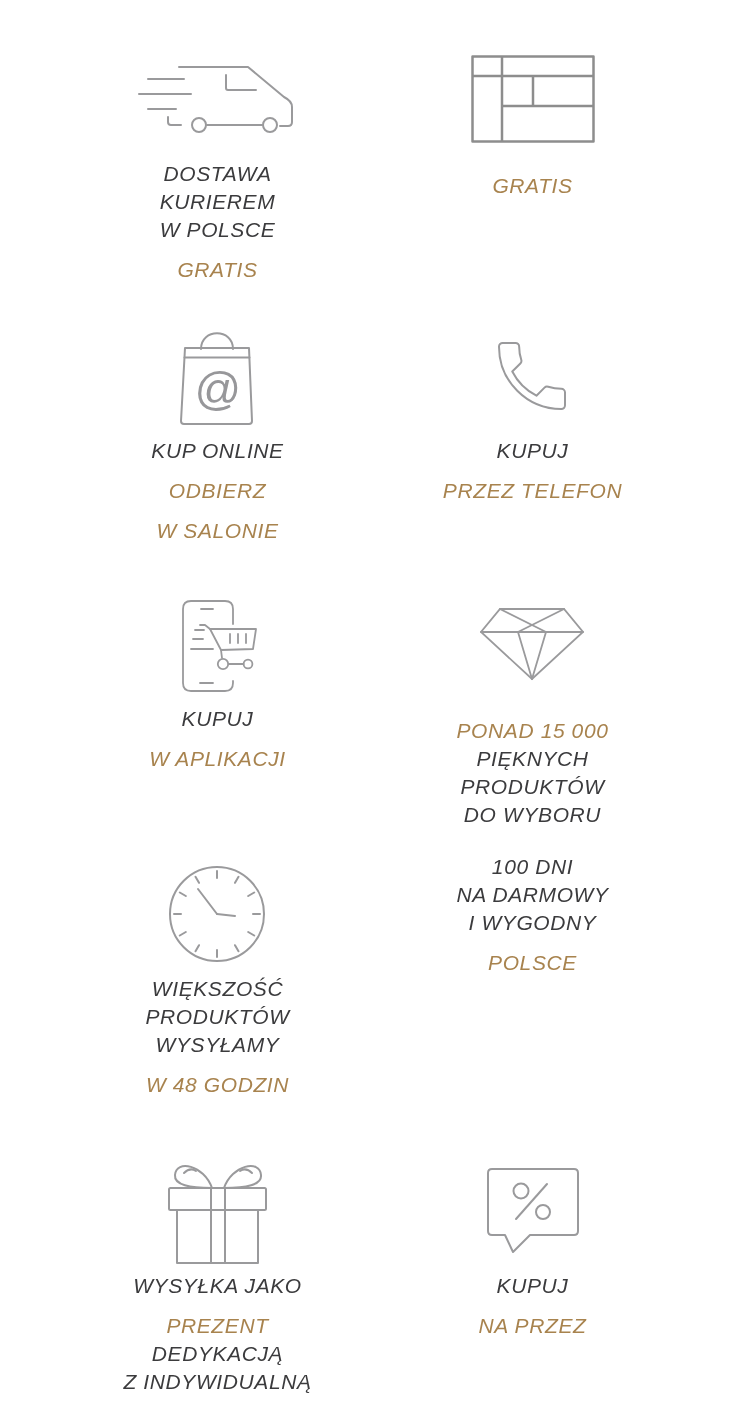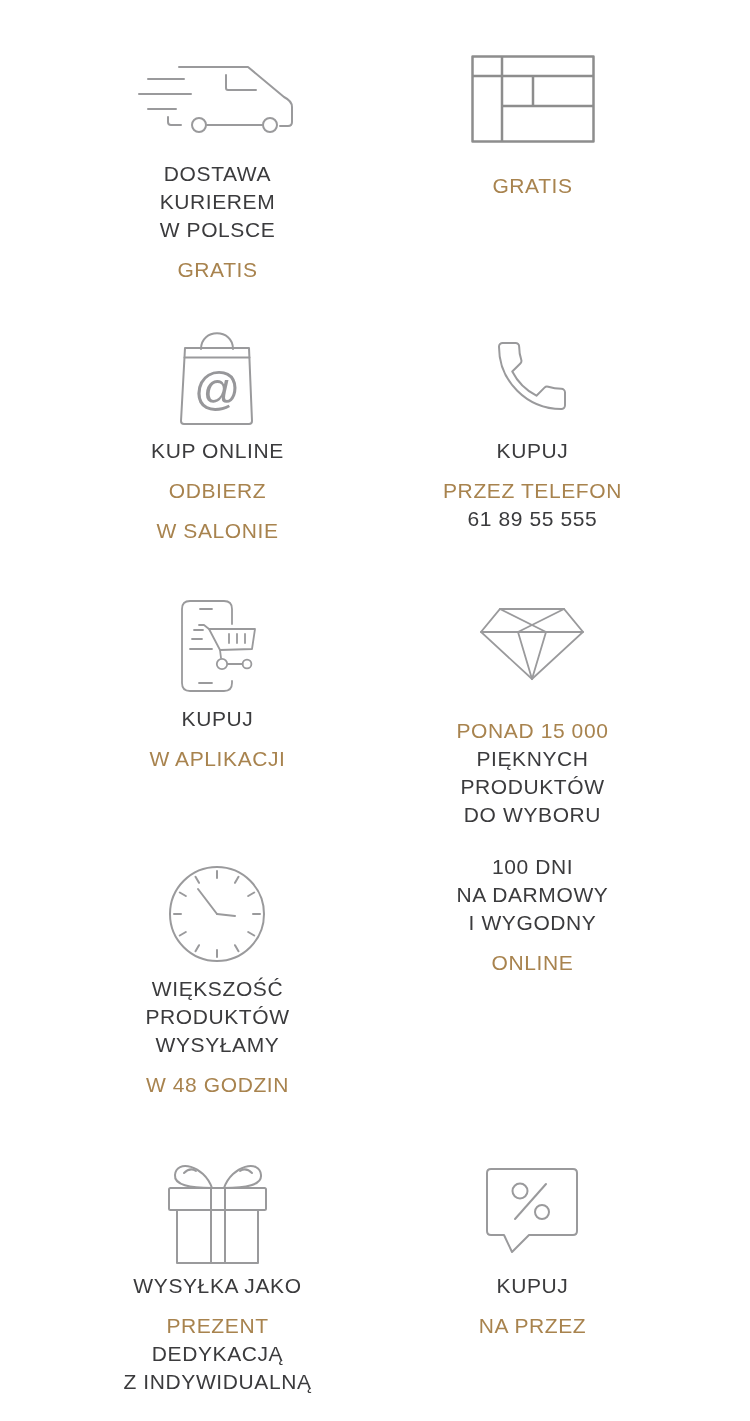--- a/index.html
+++ b/index.html
@@ -1,21 +1,21 @@
 <!DOCTYPE html>
 <html><head>
 <meta charset="utf-8">
 <style>
   html,body{margin:0;padding:0;background:#ffffff;}
   body{width:750px;height:1421px;overflow:hidden;font-family:"Liberation Sans",sans-serif;}
   .grid{
     margin:0 60px;padding-top:38px;
     display:grid;grid-template-columns:1fr 1fr;
     grid-template-rows:277px 268px 270px 297px 271px;
-    justify-items:center;align-items:start;
+    justify-items:center;align-items:start;font-style:italic;
   }
   .cell{display:flex;flex-direction:column;align-items:center;text-align:center;}
   .icon-box{height:122px;display:flex;align-items:center;justify-content:center;}
   .t{font-size:21px;line-height:28px;letter-spacing:.6px;color:#3b3b3d;white-space:nowrap;}
   .gold{color:#a8834e;margin-top:12px;}
   svg{display:block;}
   .ic{stroke:#9a9a9c;fill:none;stroke-width:2;stroke-linecap:round;stroke-linejoin:round;}
   .ic-thin{stroke-width:1.8;}
   .ic-thick{stroke:#8d8d8d;stroke-width:2.5;stroke-linecap:butt;}
   .badge-num{font-family:"Liberation Sans",sans-serif;font-weight:bold;fill:#8d8d8f;font-size:31px;}
@@ -86,21 +86,20 @@
 
   <div class="cell">
     <div class="icon-box">
       <svg width="88" height="88" viewBox="0 0 24 24">
         <path class="ic" vector-effect="non-scaling-stroke" style="stroke-width:2" d="M6.62 10.79c1.44 2.83 3.76 5.14 6.59 6.59l2.2-2.2c.27-.27.67-.36 1.02-.24 1.12.37 2.33.57 3.57.57.55 0 1 .45 1 1V20c0 .55-.45 1-1 1-9.39 0-17-7.61-17-17 0-.55.45-1 1-1h3.5c.55 0 1 .45 1 1 0 1.25.2 2.45.57 3.57.11.35.03.74-.25 1.02l-2.2 2.2z"></path>
       </svg>
     </div>
     <div class="t">
       <div>KUPUJ</div>
       <div class="gold">PRZEZ TELEFON</div>
-      <div>61 89 55 555</div>
     </div>
   </div>
 
   <div class="cell">
     <div class="icon-box">
       <svg width="80" height="97" viewBox="0 0 80 97">
         <g class="ic ic-thin">
           <path d="M55 28 V13 Q55 5 47 5 H13 Q5 5 5 13 V87 Q5 95 13 95 H47 Q55 95 55 87 V85"></path>
           <path d="M23 13 H35 M22 87 H35"></path>
           <path d="M17 34 H26 M15 43 H25 M13 53 H35"></path>
@@ -158,21 +157,21 @@
       <div>WYSYŁAMY</div>
       <div class="gold">W 48 GODZIN</div>
     </div>
   </div>
 
   <div class="cell">
     <div class="t">
       <div>100 DNI</div>
       <div>NA DARMOWY</div>
       <div>I WYGODNY</div>
-      <div class="gold">ONLINE</div>
+      <div class="gold">POLSCE</div>
     </div>
   </div>
 
   <div class="cell">
     <div class="icon-box">
       <svg width="100" height="105" viewBox="0 0 100 105">
         <g class="ic">
           <rect x="1" y="29" width="97" height="22" rx="1.5"></rect>
           <rect x="9" y="51" width="81" height="53"></rect>
           <path d="M43 29 V104 M57 29 V104"></path>

